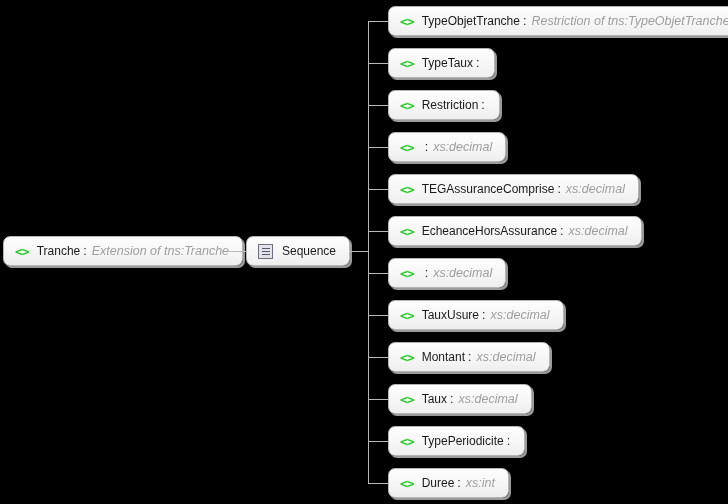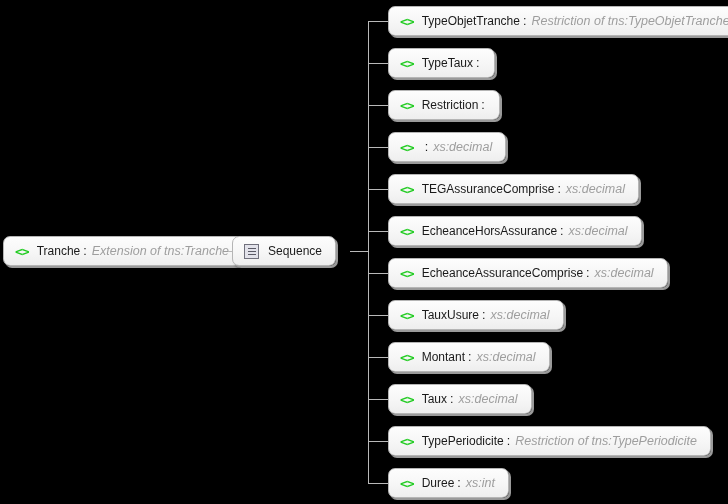--- a/index.html
+++ b/index.html
@@ -102,21 +102,21 @@
 
   <div class="node" id="root-node" style="left:3px; top:236px;">
     <span class="code-icon">&lt;&gt;</span>
     <span class="node-name">Tranche</span>
     <span class="node-sep">:</span>
     <span class="node-type">Extension of tns:Tranche</span>
   </div>
 
   <div class="line line-h" style="left:228px; top:251px; width:18px;"></div>
 
-  <div class="node" id="sequence-node" style="left:232px; top:236px;">
+  <div class="node" id="sequence-node" style="left:246px; top:236px;">
     <span class="seq-icon">
         <i></i>
         <i></i>
         <i></i>
       </span>
     <span class="node-name">Sequence</span>
   </div>
 
   <div class="line line-h" style="left:350px; top:251px; width:19px;"></div>
 
@@ -158,21 +158,20 @@
       <div class="line line-h" style="left: 368px; top: 231px; width: 20px;"></div>
       <div class="node" style="left: 388px; top: 216px;">
         <span class="code-icon">&lt;&gt;</span>
         <span class="node-name">EcheanceHorsAssurance</span>
         <span class="node-sep">:</span>
         <span class="node-type">xs:decimal</span>
       </div>
       <div class="line line-h" style="left: 368px; top: 273px; width: 20px;"></div>
       <div class="node" style="left: 388px; top: 258px;">
         <span class="code-icon">&lt;&gt;</span>
-        <span class="node-name">EcheanceAssuranceComprise</span>
         <span class="node-sep">:</span>
         <span class="node-type">xs:decimal</span>
       </div>
       <div class="line line-h" style="left: 368px; top: 315px; width: 20px;"></div>
       <div class="node" style="left: 388px; top: 300px;">
         <span class="code-icon">&lt;&gt;</span>
         <span class="node-name">TauxUsure</span>
         <span class="node-sep">:</span>
         <span class="node-type">xs:decimal</span>
       </div>
@@ -188,21 +187,20 @@
         <span class="code-icon">&lt;&gt;</span>
         <span class="node-name">Taux</span>
         <span class="node-sep">:</span>
         <span class="node-type">xs:decimal</span>
       </div>
       <div class="line line-h" style="left: 368px; top: 441px; width: 20px;"></div>
       <div class="node" style="left: 388px; top: 426px;">
         <span class="code-icon">&lt;&gt;</span>
         <span class="node-name">TypePeriodicite</span>
         <span class="node-sep">:</span>
-        <span class="node-type">Restriction of tns:TypePeriodicite</span>
       </div>
       <div class="line line-h" style="left: 368px; top: 483px; width: 20px;"></div>
       <div class="node" style="left: 388px; top: 468px;">
         <span class="code-icon">&lt;&gt;</span>
         <span class="node-name">Duree</span>
         <span class="node-sep">:</span>
         <span class="node-type">xs:int</span>
       </div>
     </div>
 

